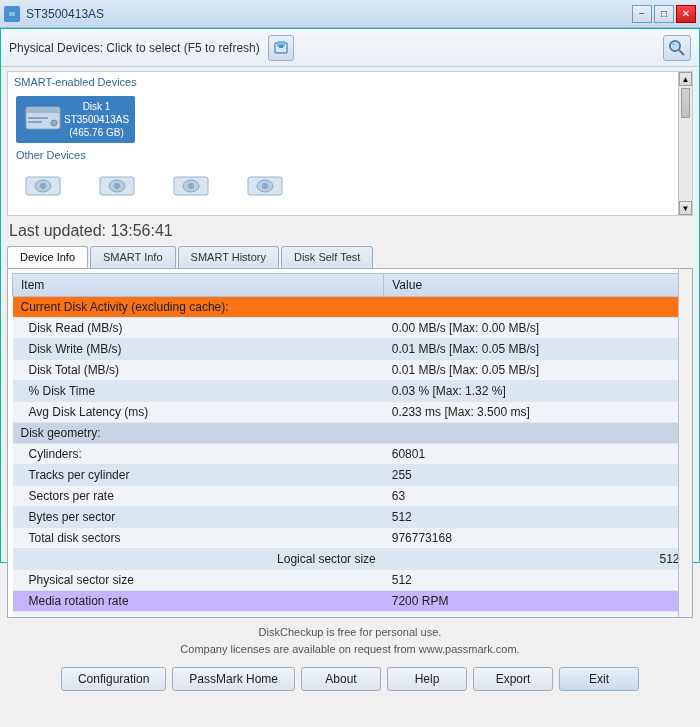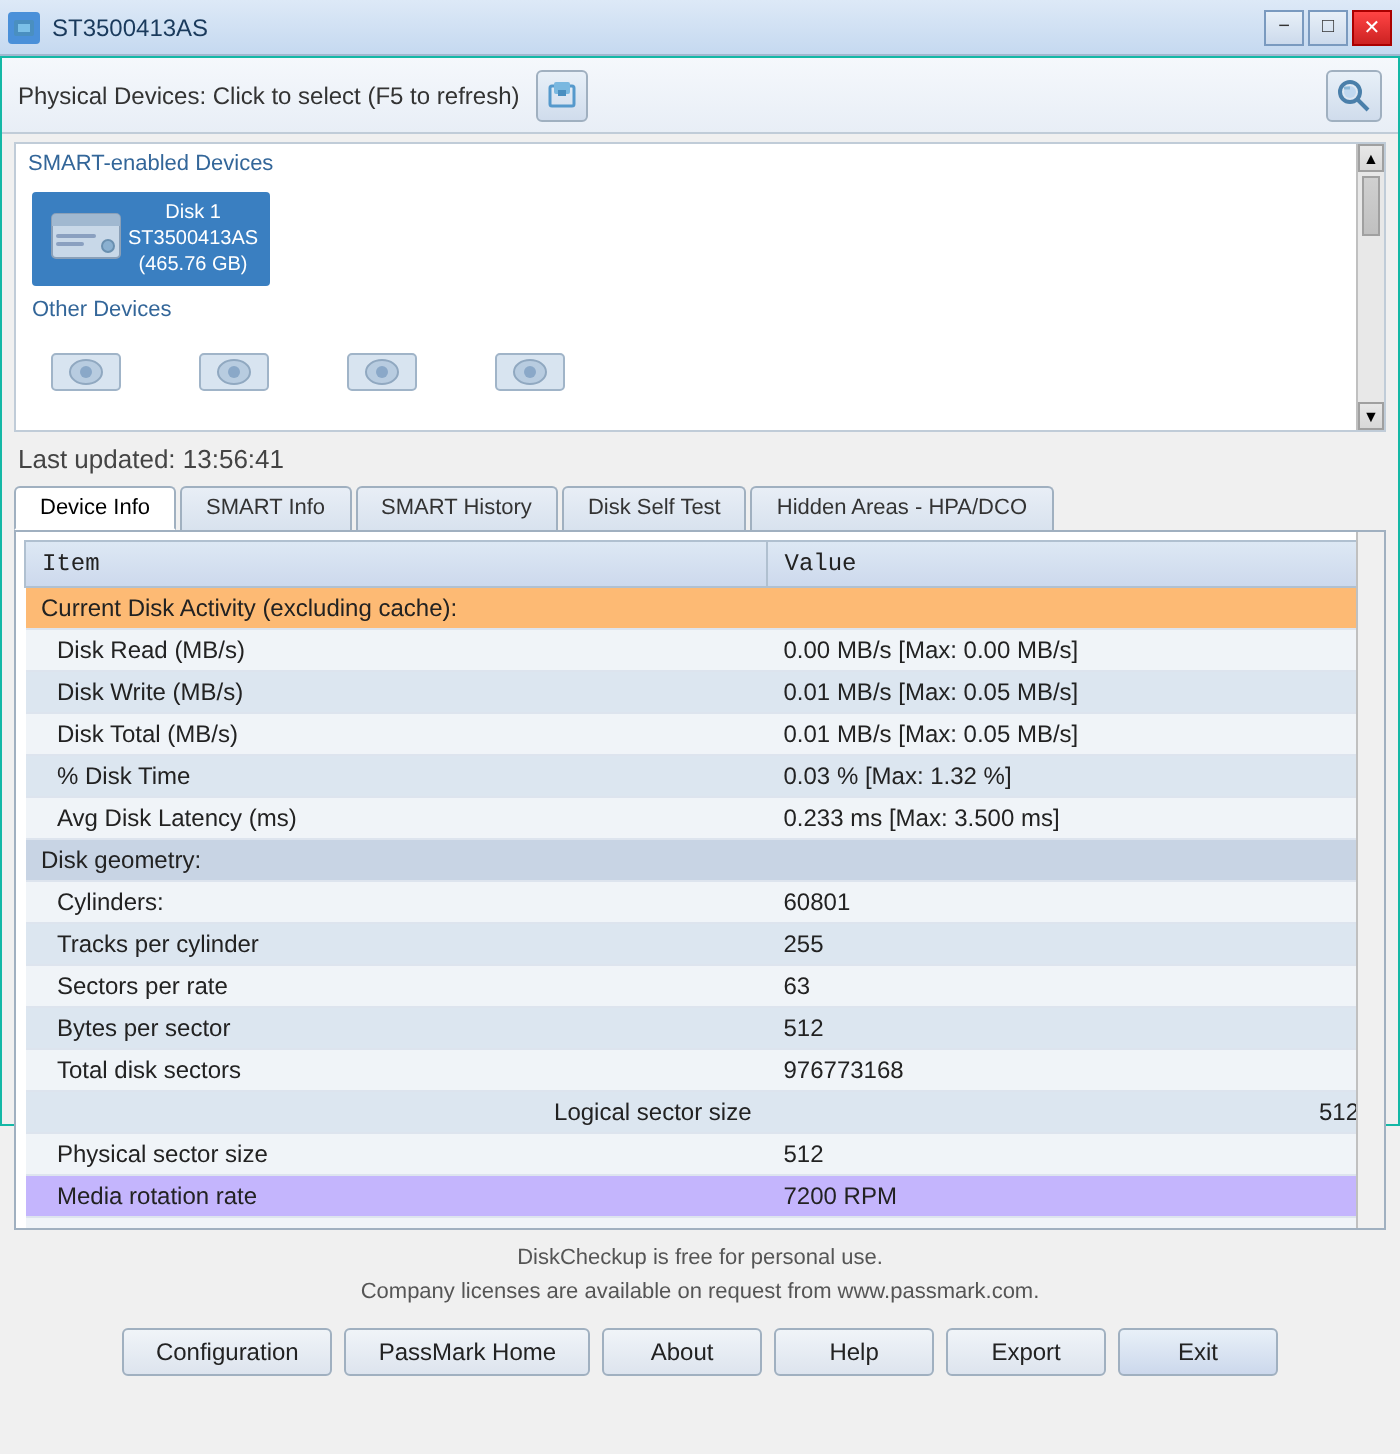--- a/index.html
+++ b/index.html
@@ -202,21 +202,21 @@
     .scroll-thumb {
       height: 30px;
       background: linear-gradient(to bottom, #d0d0d0, #c0c0c0);
       border: 1px solid #a0a0a0;
       margin: 2px;
     }
 
     
     .last-updated {
       padding: 2px 8px;
-      font-size: 13px;
+      font-size: 16px;
       color: #444;
     }
 
     
     .tabs-container {
       display: flex;
       padding: 4px 6px 0;
       gap: 0;
     }
     .tab {
@@ -249,21 +249,20 @@
     }
 
     
     .data-table {
       width: 100%;
       border-collapse: collapse;
       font-size: 12px;
     }
     .data-table thead tr {
       background: linear-gradient(to bottom, #dde8f4, #ccd8ec);
-      font-family: Liberation Mono, monospace;
     }
     .data-table thead th {
       text-align: left;
       padding: 4px 8px;
       font-weight: normal;
       border: 1px solid #b0c0d0;
       color: #222;
     }
     .data-table tbody tr:nth-child(odd) {
       background: #f5f8fc;
@@ -447,35 +446,32 @@
     </div>
     <div class="tab">
       <span>SMART Info</span>
     </div>
     <div class="tab">
       <span>SMART History</span>
     </div>
     <div class="tab">
       <span>Disk Self Test</span>
     </div>
-    <div class="tab">
-      <span>Hidden Areas - HPA/DCO</span>
-    </div>
   </div>
 
   <div class="content-area">
     <table class="data-table">
       <thead>
         <tr>
           <th style="width:55%">Item</th>
           <th style="width:45%">Value</th>
         </tr>
       </thead>
       <tbody id="table-body">
-      <tr class="section-header" style="background: #fdba74;">
+      <tr class="section-header" style="background: #f97316;">
             <td colspan="2" style="padding-left: 8px;">Current Disk Activity (excluding cache):</td>
           </tr>
           <tr style="background: rgb(240, 244, 248);">
             <td>Disk Read (MB/s)</td>
             <td>0.00 MB/s  [Max: 0.00 MB/s]</td>
           </tr>
           <tr style="background: rgb(220, 230, 240);">
             <td>Disk Write (MB/s)</td>
             <td>0.01 MB/s  [Max: 0.05 MB/s]</td>
           </tr>

